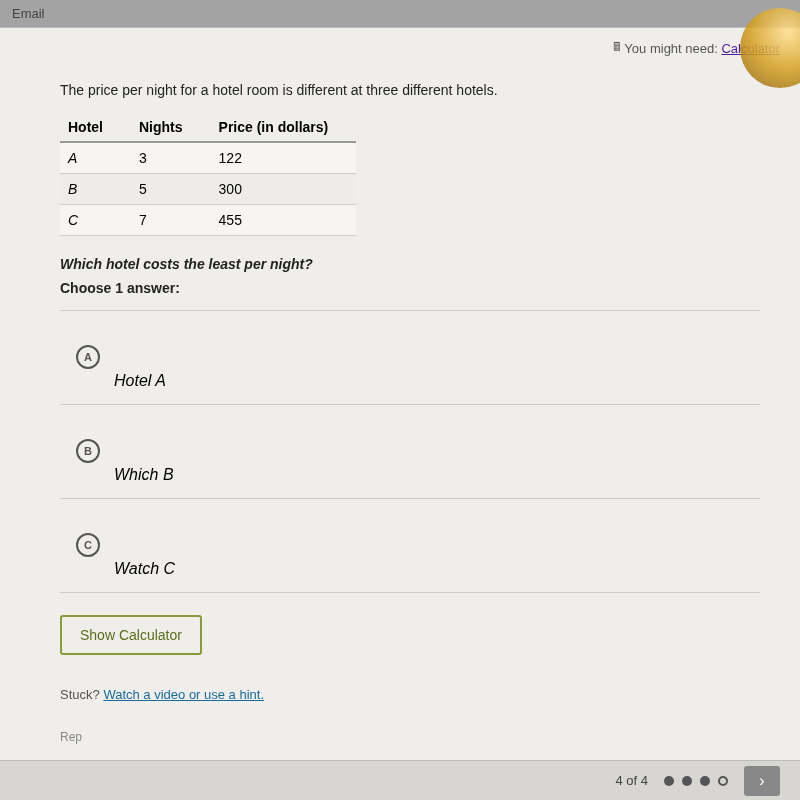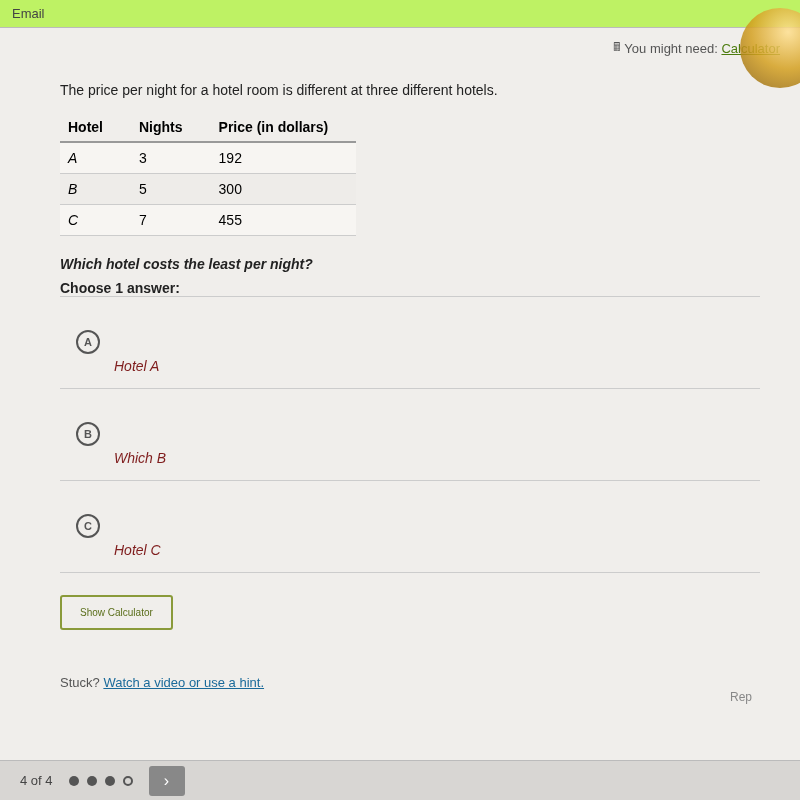--- a/index.html
+++ b/index.html
@@ -7,21 +7,21 @@
     body {
       font-family: Arial, sans-serif;
       background-color: #e8e8e8;
       width: 800px;
       height: 800px;
       overflow: hidden;
       position: relative;
     }
 
     .top-bar {
-      background-color: #bef264;
+      background-color: #a3a3a3;
       height: 28px;
       display: flex;
       align-items: center;
       padding: 0 12px;
       border-bottom: 1px solid #bbb;
     }
 
     .top-bar-email {
       font-size: 13px;
       color: #444;
@@ -90,20 +90,21 @@
       font-weight: bold;
       color: #222;
       margin-bottom: 8px;
       font-style: italic;
     }
 
     .choose-label {
       font-size: 14px;
       font-weight: bold;
       color: #222;
+      margin-bottom: 14px;
     }
 
     .answer-options {
       margin: 0;
     }
 
     .answer-option {
       display: flex;
       align-items: center;
       padding: 14px 16px;
@@ -125,49 +126,50 @@
       align-items: center;
       justify-content: center;
       font-size: 11px;
       font-weight: bold;
       color: #555;
       margin-right: 14px;
       flex-shrink: 0;
     }
 
     .option-label {
-      font-size: 14px;
-      color: #7f1d1d;
+      font-size: 16px;
+      color: #000000;
       font-style: italic;
       margin-top: 47px;
     }
 
     .option-label em {
       font-style: italic;
     }
 
     .show-calculator-btn {
       margin: 22px 0 22px 0;
       padding: 10px 18px;
       border: 2px solid #8a9a3a;
       background: transparent;
       color: #5a6e1a;
-      font-size: 10px;
+      font-size: 14px;
       cursor: pointer;
       border-radius: 3px;
       font-weight: normal;
     }
 
     .stuck-area {
       padding: 10px 0 0 0;
       font-size: 13px;
       color: #555;
       display: flex;
-      align-items: center;
+      align-items: flex-start;
       justify-content: space-between;
+      flex-direction: column;
     }
 
     .stuck-link {
       color: #1a6a9a;
       text-decoration: underline;
       cursor: pointer;
     }
 
     .rep-text {
       font-size: 12px;
@@ -178,21 +180,21 @@
 
     .bottom-bar {
       position: absolute;
       bottom: 0;
       left: 0;
       width: 800px;
       height: 40px;
       background-color: #d8d6d3;
       display: flex;
       align-items: center;
-      justify-content: flex-start;
+      justify-content: flex-end;
       padding: 0 20px;
       border-top: 1px solid #bbb;
     }
 
     .progress-area {
       display: flex;
       align-items: center;
       gap: 8px;
     }
 
@@ -259,42 +261,42 @@
   <span class="top-bar-email">Email</span>
 </div>
 
 <div class="main-content">
 
   <div class="light-orb"></div>
 
   <div class="calculator-hint">
     <span class="calculator-hint-icon">🖩</span>
     <span>You might need:</span>&nbsp;
-    <span style="text-decoration: underline; color: #4d7c0f; cursor: pointer;">Calculator</span>
+    <span style="text-decoration: underline; color: #4c1d95; cursor: pointer;">Calculator</span>
   </div>
 
   <div class="question-area">
 
     
     <p class="question-text">The price per night for a hotel room is different at three different hotels.</p>
 
     
     <table class="data-table">
       <thead>
         <tr>
           <th>Hotel</th>
           <th>Nights</th>
           <th>Price (in dollars)</th>
         </tr>
       </thead>
       <tbody>
         <tr>
           <td class="italic-cell">A</td>
           <td>3</td>
-          <td>192</td>
+          <td>122</td>
         </tr>
         <tr>
           <td class="italic-cell">B</td>
           <td>5</td>
           <td>300</td>
         </tr>
         <tr>
           <td class="italic-cell">C</td>
           <td>7</td>
           <td>455</td>
@@ -316,21 +318,21 @@
         <span class="option-label"><em>Hotel A</em></span>
       </div>
 
       <div class="answer-option">
         <div class="option-circle">B</div>
         <span class="option-label"><em>Which B</em></span>
       </div>
 
       <div class="answer-option">
         <div class="option-circle">C</div>
-        <span class="option-label"><em>Hotel C</em></span>
+        <span class="option-label"><em>Watch C</em></span>
       </div>
 
     </div>
 
     
     <button class="show-calculator-btn">Show Calculator</button>
 
     
     <div class="stuck-area">
       <div>

